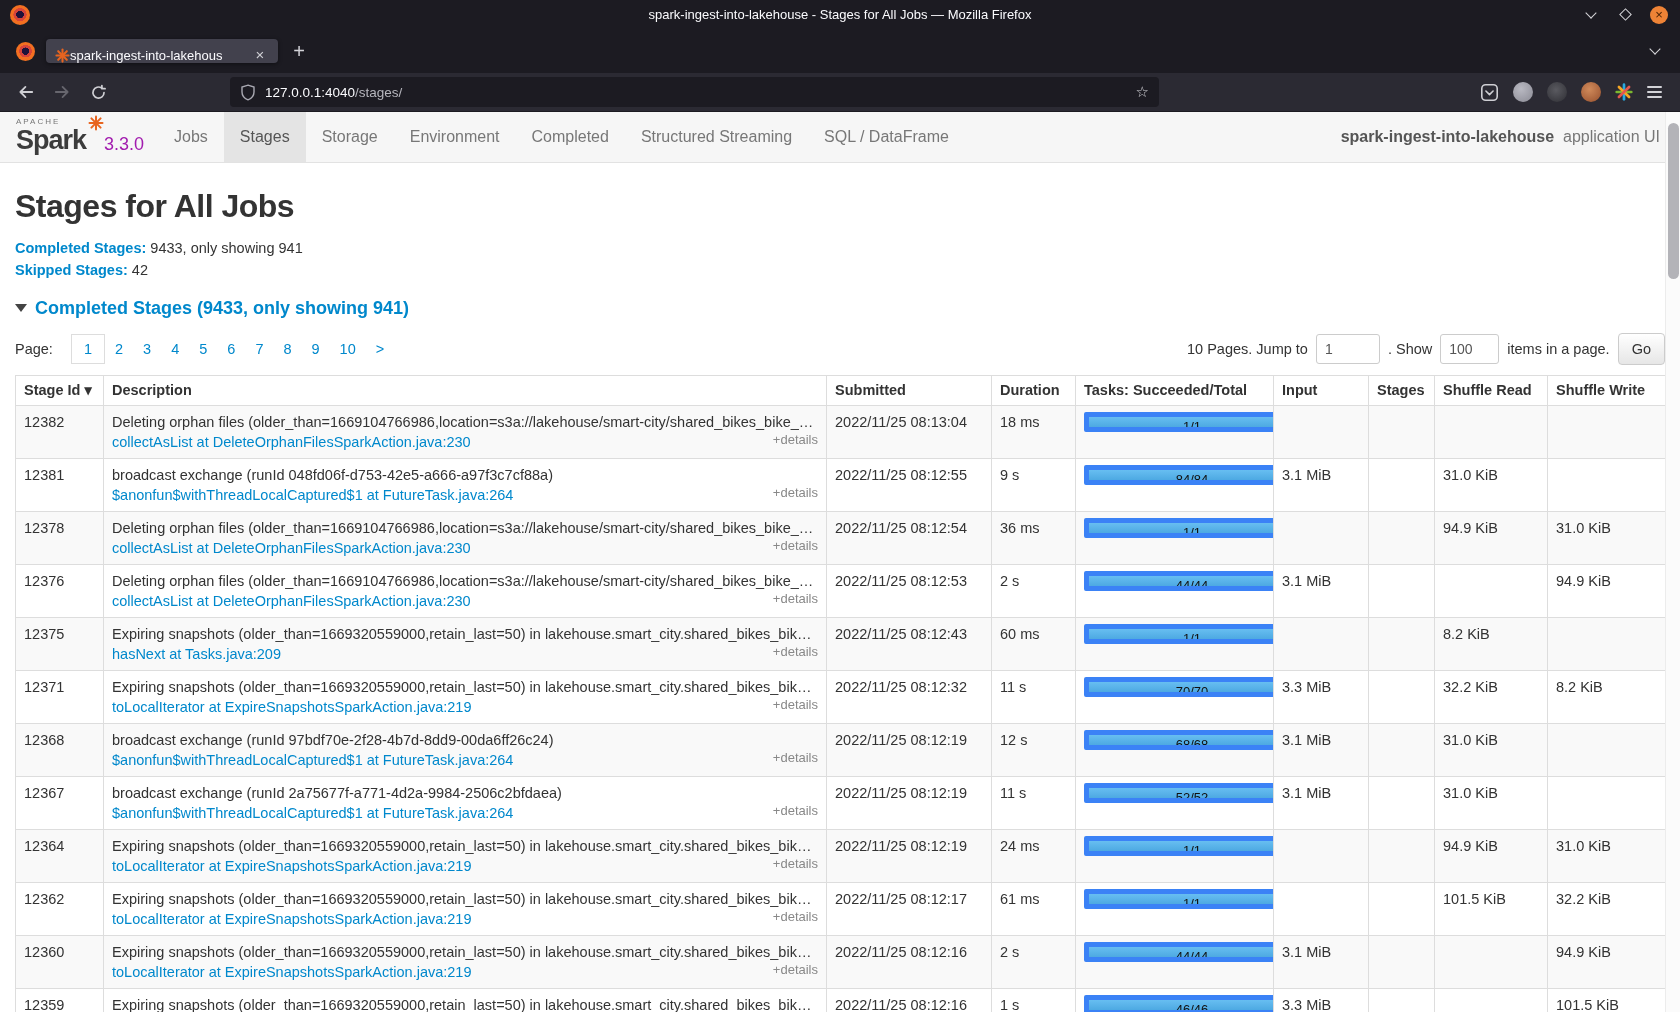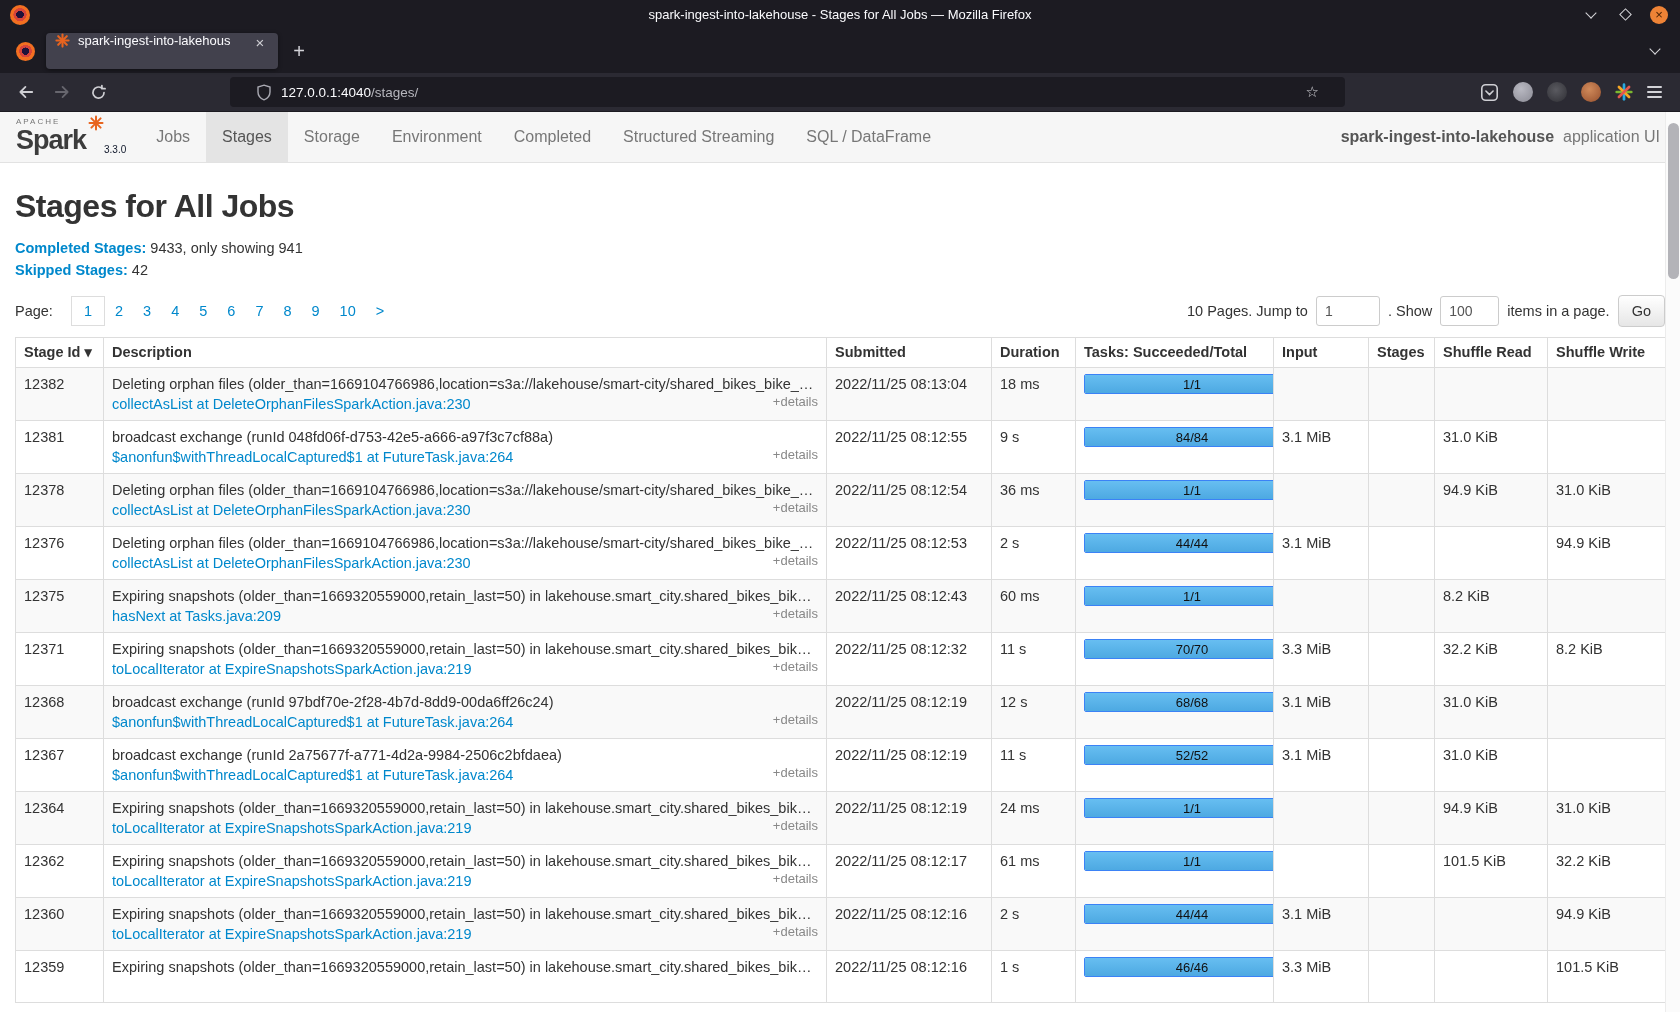--- a/index.html
+++ b/index.html
@@ -15,49 +15,49 @@
   .win-controls{margin-left:auto;display:flex;align-items:center;gap:16px;padding-right:12px}
   .win-btn{width:18px;height:18px;display:flex;align-items:center;justify-content:center}
   .chev{width:8px;height:8px;border-right:1.7px solid #d6d6da;border-bottom:1.7px solid #d6d6da;transform:rotate(45deg);margin-top:-4px}
   .diamond{width:9px;height:9px;border:1.7px solid #d6d6da;transform:rotate(45deg)}
   .close-circle{width:18px;height:18px;border-radius:50%;background:#ee8336;color:#4a2204;display:flex;align-items:center;justify-content:center;font-size:13px;line-height:1;cursor:pointer}
 
   
   .tabbar{height:44px;background:#1c1b22;display:flex;align-items:center;padding:0 10px;gap:6px}
   .icon-btn{width:30px;height:30px;border-radius:4px;display:flex;align-items:center;justify-content:center;color:#d3d3d8;cursor:pointer;flex:none}
   .icon-btn.plus{font-size:20px;font-weight:400}
-  .tab{width:232px;height:36px;background:#42414d;border-radius:4px;display:flex;align-items:flex-start;gap:8px;padding:0 9px;color:#fbfbfe;font-size:13px;box-shadow:0 1px 4px rgba(0,0,0,.45);cursor:pointer}
+  .tab{width:232px;height:24px;background:#42414d;border-radius:4px;display:flex;align-items:flex-end;padding:0 9px;color:#fbfbfe;font-size:13px;box-shadow:0 1px 4px rgba(0,0,0,.45);cursor:pointer}
   .tab-title{flex:1;white-space:nowrap;overflow:hidden}
   .tab-close{color:#cfcfd4;font-size:15px;width:18px;height:18px;display:flex;align-items:center;justify-content:center;cursor:pointer}
   .tab-spacer{flex:1}
 
   
   .toolbar{height:39px;background:#2b2a33;display:flex;align-items:center;padding:0 10px;gap:4px;border-bottom:1px solid rgba(0,0,0,.35)}
   .nav-btn{width:32px;height:28px;display:flex;align-items:center;justify-content:center;color:#cfcfd4;cursor:pointer;border-radius:4px;flex:none}
   .nav-btn.disabled{color:#67666e}
-  .urlbar{margin-left:112px;width:1115px;height:30px;background:#1c1b22;border-radius:4px;display:flex;align-items:center;padding:0 26px;gap:9px;cursor:text;flex:none}
+  .urlbar{margin-left:112px;width:929px;height:30px;background:#1c1b22;border-radius:4px;display:flex;align-items:center;padding:0 10px;gap:9px;cursor:text;flex:none}
   .url-text{font-size:13.5px;flex:1;white-space:nowrap}
   .url-text .host{color:#fbfbfe}
   .url-text .path{color:#b6b6bd}
   .bookmark-star{color:#cfcfd4;font-size:15px;cursor:pointer}
   .ext-icons{margin-left:auto;display:flex;align-items:center;gap:14px;padding-right:8px}
   .circle-icon{width:20px;height:20px;border-radius:50%;cursor:pointer}
   .circle-icon.gray{background:radial-gradient(circle at 40% 35%,#b9b9c2,#8a8a94)}
   .circle-icon.dark{background:radial-gradient(circle at 45% 40%,#5a5a60,#2e2e34)}
   .circle-icon.brown{background:radial-gradient(circle at 42% 36%,#d08a5a,#96502e)}
   .hamburger{display:flex;flex-direction:column;gap:3px;cursor:pointer}
   .hamburger span{display:block;width:15px;height:2px;background:#d3d3d8;border-radius:1px}
 
   
   .spark-nav{height:51px;background:#f6f6f6;border-bottom:1px solid #e2e2e2;display:flex;align-items:stretch}
   .logo{position:relative;width:88px;margin-left:16px;padding-top:5px;cursor:pointer;flex:none}
   .logo .apache{font-size:8px;letter-spacing:2px;color:#777}
   .logo .word{font-size:27px;font-weight:bold;color:#3c3c3c;line-height:1.05;letter-spacing:-1px}
   .logo-star{position:absolute;top:3px;right:0}
-  .version{align-self:flex-end;font-size:10px;color:#0f172a;padding:0 14px 7px 0}
+  .version{align-self:flex-end;font-size:18px;color:#a21caf;padding:0 14px 7px 0}
   .nav-items{display:flex;align-items:stretch}
   .nav-item{display:flex;align-items:center;padding:0 16px;font-size:16px;color:#777;cursor:pointer;white-space:nowrap}
   .nav-item.active{background:#e4e4e4;color:#555}
   .app-title{margin-left:auto;display:flex;align-items:center;gap:9px;padding-right:20px;font-size:16px;color:#777;white-space:nowrap}
   .app-title .name{font-weight:bold;color:#555}
 
   
   .content{padding:0 15px;position:relative}
   h1.page-title{font-size:32px;line-height:1.2;color:#333;margin:24px 0 12px;font-weight:bold;letter-spacing:-.5px}
   .summary{font-size:14.5px;line-height:22px;color:#333}
@@ -78,21 +78,21 @@
 
   
   table.stages{border-collapse:collapse;table-layout:fixed;width:1650px;font-size:14.5px;color:#333}
   .stages th{border:1px solid #ddd;background:#fff;font-weight:bold;text-align:left;padding:6px 8px;line-height:17px;cursor:pointer;white-space:nowrap;overflow:hidden}
   .stages td{border:1px solid #ddd;padding:6px 8px;vertical-align:top;height:52px;line-height:20px;overflow:hidden}
   .stages tbody tr:nth-of-type(odd){background:#f9f9f9}
   .desc-cell{position:relative}
   .desc-line{white-space:nowrap;overflow:hidden;text-overflow:ellipsis;line-height:20px}
   .stage-link{color:#0088cc;text-decoration:none;line-height:20px;white-space:nowrap;display:inline-block;cursor:pointer}
   .details-toggle{position:absolute;right:8px;bottom:8px;color:#888;font-size:13px;cursor:pointer}
-  .progress{position:relative;width:216px;height:20px;border:1px solid #3b82f6;border-radius:2px;background:#eee;overflow:hidden}
+  .progress{position:relative;width:216px;height:20px;border:5px solid #3b82f6;border-radius:2px;background:#eee;overflow:hidden}
   .progress .fill{position:absolute;top:0;left:0;bottom:0;width:100%;background:linear-gradient(#67bef1,#4da9e2)}
   .progress .ptext{position:absolute;left:0;right:0;top:0;bottom:0;text-align:center;line-height:20px;font-size:13px;color:#111}
 
   
   .scrollbar{position:absolute;top:112px;right:0;bottom:0;width:15px;background:#fbfbfb;border-left:1px solid #ececec}
   .scroll-thumb{position:absolute;left:2px;top:11px;width:11px;height:156px;border-radius:6px;background:#b3b3b8;cursor:grab}
 </style>
 </head>
 <body>
 
@@ -211,20 +211,24 @@
   <div class="summary-list">
 
   <div class="summary">
         <span class="lbl">Completed Stages:</span><span class="val">9433, only showing 941</span>
       </div>
       <div class="summary">
         <span class="lbl">Skipped Stages:</span><span class="val">42</span>
       </div>
     </div>
 
+  <div class="section-head">
+    <span class="tri"></span>
+    <span class="txt">Completed Stages (9433, only showing 941)</span>
+  </div>
 
   <div class="pager-row">
     <span class="pager-label">Page:</span>
     <span class="page-current">1</span>
     <span class="pages">
 
     <span class="page-link">2</span>
         <span class="page-link">3</span>
         <span class="page-link">4</span>
         <span class="page-link">5</span>

